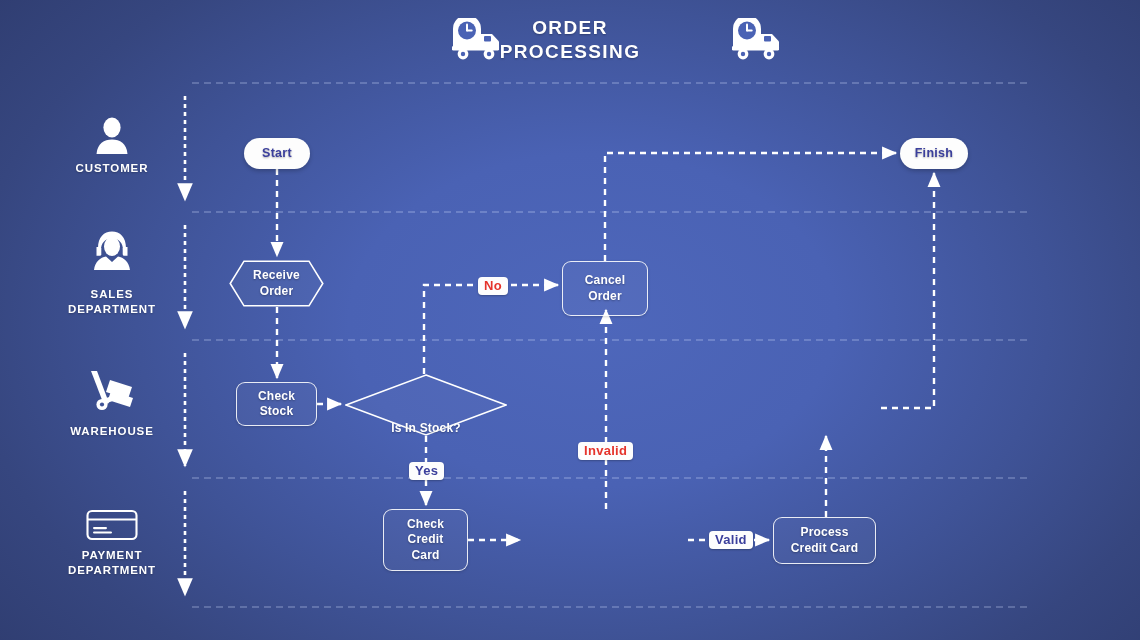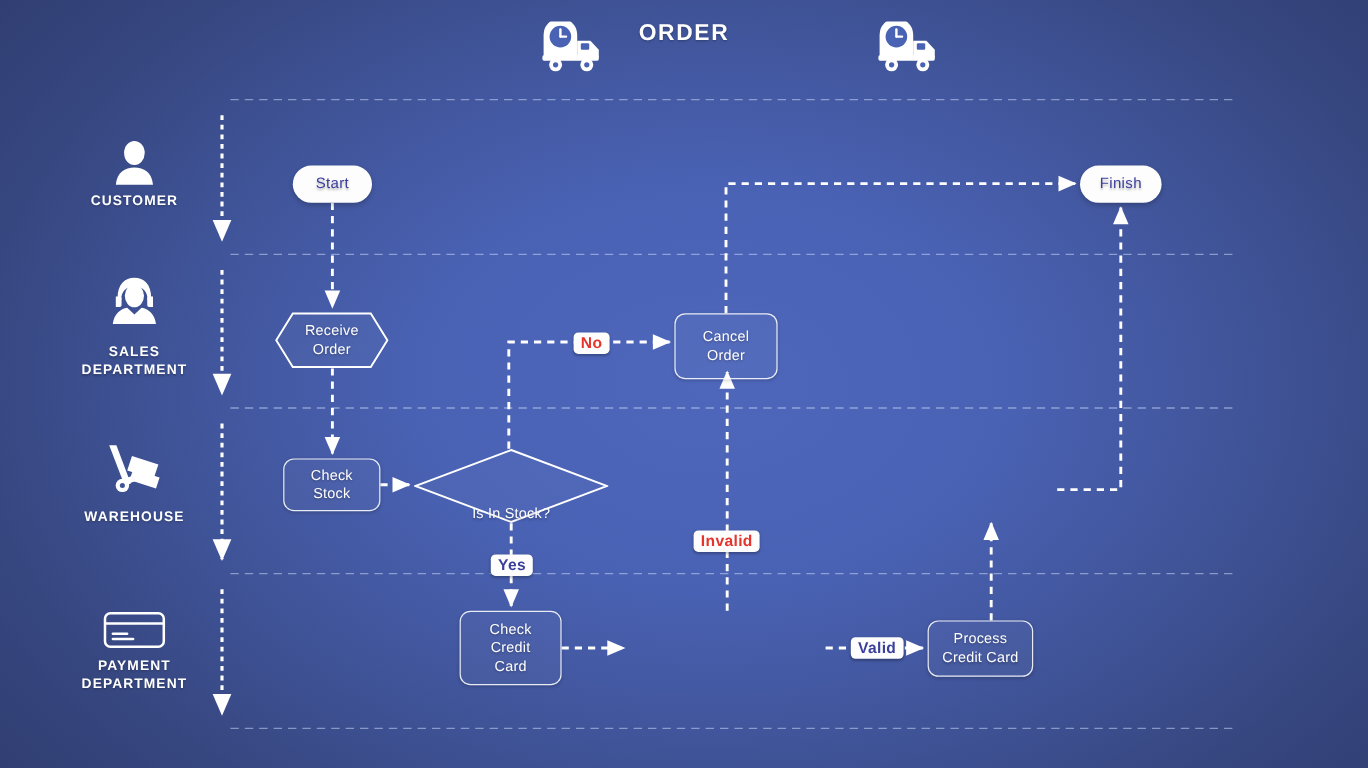--- a/index.html
+++ b/index.html
@@ -35,21 +35,21 @@
     text-shadow:0 1px 2px rgba(0,0,0,.25);
   }
   .lane-icon {
     position:absolute; width:150px; display:flex;
     align-items:flex-end; justify-content:center;
   }
 
   
   .node {
     position:absolute; display:flex; align-items:center; justify-content:center;
-    text-align:center; color:#fff; font-size:12px; font-weight:normal;
+    text-align:center; color:#fff; font-size:12px; font-weight:bold;
     line-height:1.26; letter-spacing:.2px;
     text-shadow:0 1px 2px rgba(0,0,0,.3);
   }
   .node.rect {
     border:1.6px solid rgba(255,255,255,.88);
     border-radius:9px;
     background:rgba(255,255,255,.035);
     box-shadow:0 1px 3px rgba(0,0,0,.16);
   }
   .node.terminal {
@@ -95,20 +95,21 @@
         <circle cx="13" cy="36" r="5.4"></circle>
           <circle cx="13" cy="36" r="2.2" fill="#4a62b4"></circle>
         <circle cx="39" cy="36" r="5.4"></circle>
           <circle cx="39" cy="36" r="2.2" fill="#4a62b4"></circle>
       </g>
     </svg>
   </div>
 
   <div class="title">
     <div>ORDER</div>
+    <div>PROCESSING</div>
   </div>
 
   <div class="truck right">
     <svg viewBox="0 0 52 46" width="52" height="46" aria-hidden="true">
       <g fill="#ffffff">
         <path d="M3 11 A14 14 0 0 1 31 11 L31 30 L3 30 Z"></path>
         <circle cx="17" cy="12.5" r="11.5" fill="#ffffff"></circle>
         <circle cx="17" cy="12.5" r="9" fill="#4a62b4"></circle>
         <rect x="16" y="5.5" width="2" height="8" rx="1" fill="#ffffff"></rect>
         <rect x="16.2" y="11.6" width="6.5" height="1.9" rx="1" fill="#ffffff"></rect>
@@ -256,21 +257,21 @@
 Order</span>
   </div>
 
   <div class="node rect" style="left:383px; top:509px; width:85px; height:62px;">
     <span class="txt" style="white-space:pre-line">Check
 Credit
 Card</span>
   </div>
 
 
-  <div class="node rect" style="left:773px; top:517px; width:88px; height:47px;">
+  <div class="node rect" style="left:773px; top:517px; width:103px; height:47px;">
     <span class="txt" style="white-space:pre-line">Process
 Credit Card</span>
   </div>
 
 
   <div class="node terminal" style="left:900px; top:138px; width:68px; height:31px;">
     <span class="txt">Finish</span>
   </div>
 
   <div class="elabel neg" style="left:478px; top:277px;">No</div>

